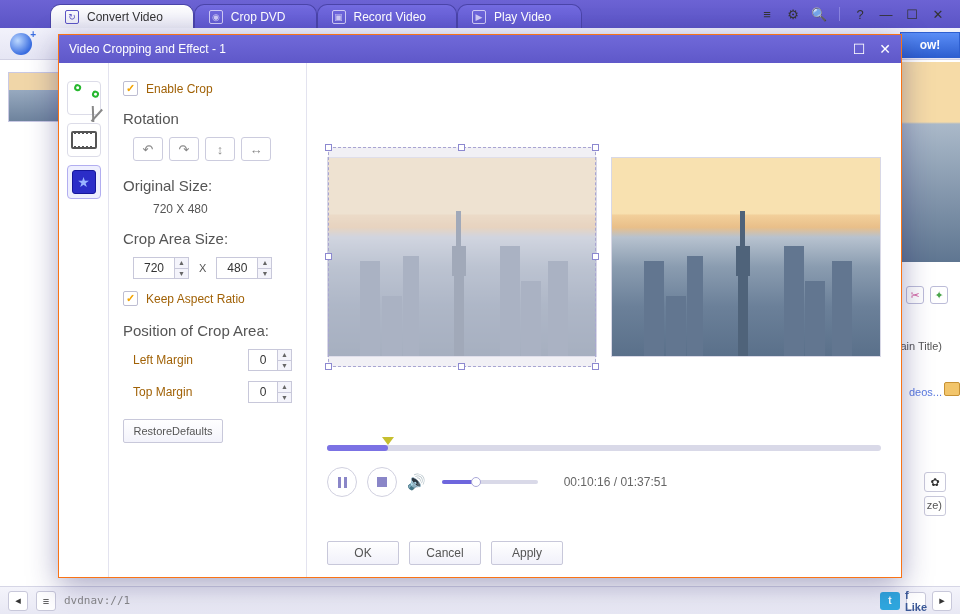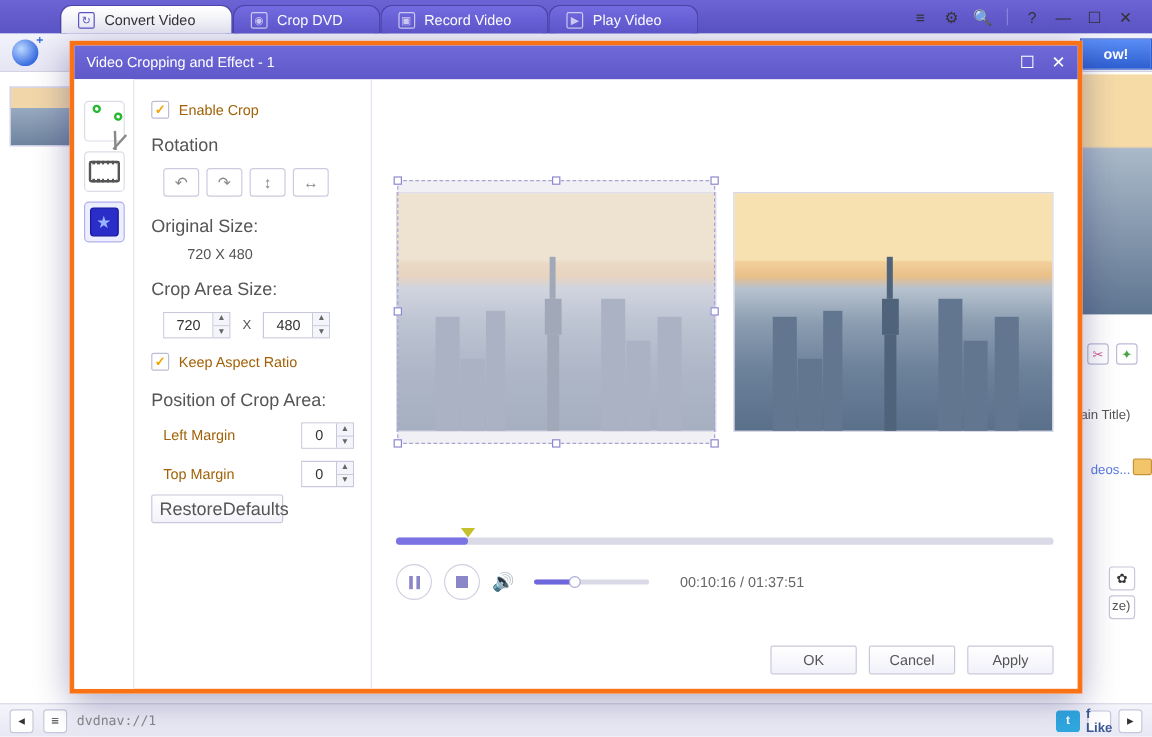--- a/index.html
+++ b/index.html
@@ -30,21 +30,21 @@
   .rgear2{position:absolute;right:14px;top:496px;width:22px;height:20px;border:1px solid #c8c8da;border-radius:3px;background:#fff}
   .upgradebtn{position:absolute;right:0;top:32px;height:26px;width:60px;background:linear-gradient(#5a8df6,#2e5fd0);color:#fff;font-weight:bold;display:flex;align-items:center;justify-content:center;border:1px solid #2e5fd0}
   .footer{position:absolute;bottom:0;left:0;right:0;height:28px;background:linear-gradient(#f4f4fb,#e8e8f4);border-top:1px solid #d6d6e6;display:flex;align-items:center;padding:0 8px;gap:8px}
   .fbtn{width:20px;height:20px;border:1px solid #c8c8da;border-radius:3px;background:#fff;display:flex;align-items:center;justify-content:center;font-size:11px;cursor:pointer}
   .faddr{font-family:Consolas,monospace;color:#888;font-size:11px}
   .social{margin-left:auto;display:flex;gap:6px;align-items:center}
   .soc{width:20px;height:18px;border-radius:3px;display:flex;align-items:center;justify-content:center;color:#fff;font-size:10px;font-weight:bold}
   .tw{background:#2fa9e0}
   .fblike{background:#fff;border:1px solid #c8c8da;color:#3b5998;padding:0 6px;font-size:11px}
   
-  .modal{position:absolute;left:58px;top:34px;width:844px;height:544px;background:#fff;border:4px solid #f97316;box-shadow:0 8px 28px rgba(40,36,110,.4);display:flex;flex-direction:column}
+  .modal{position:absolute;left:58px;top:34px;width:844px;height:544px;background:#fff;border:1px solid #f97316;box-shadow:0 8px 28px rgba(40,36,110,.4);display:flex;flex-direction:column}
   .mtitle{height:28px;background:linear-gradient(#7069d9,#5f58c9);color:#fff;display:flex;align-items:center;padding:0 10px;font-size:12px}
   .mtitle .mticons{margin-left:auto;display:flex;gap:14px}
   .mtitle .mticons span{cursor:pointer;font-size:14px}
   .mbody{flex:1;display:flex}
   .vtoolbar{width:50px;background:#fff;border-right:1px solid #e3e3ef;display:flex;flex-direction:column;align-items:center;padding-top:18px;gap:8px}
   .vbtn{width:34px;height:34px;border:1px solid #dcdce8;border-radius:4px;display:flex;align-items:center;justify-content:center;background:#fff;cursor:pointer;position:relative}
   .vbtn.sel{background:#eeeffe;border-color:#b2aef0}
   .scis{transform:rotate(20deg)}
   .scis::before,.scis::after{content:"";position:absolute;width:2px;height:16px;background:#888;top:4px}
   .scis::before{left:13px;transform:rotate(-22deg)}
@@ -61,21 +61,21 @@
   .chk{width:15px;height:15px;border:1px solid #bdbdd2;border-radius:2px;display:flex;align-items:center;justify-content:center;color:#f2a300;font-size:11px;font-weight:bold;cursor:pointer;background:#fff}
   .lbl{color:#a16207}
   .btnrow{display:flex;gap:6px;margin:4px 0 12px 10px}
   .sbtn{width:30px;height:24px;border:1px solid #ccccde;border-radius:3px;background:#fff;display:flex;align-items:center;justify-content:center;cursor:pointer;color:#888;font-size:13px}
   .field{display:flex;align-items:center;gap:6px;margin:4px 0}
   .spin{display:flex;align-items:stretch;height:22px;border:1px solid #c8c8da}
   .spin input{width:40px;border:none;text-align:center;font-size:12px;padding:0;outline:none}
   .arrs{display:flex;flex-direction:column;width:14px;border-left:1px solid #c8c8da}
   .arrs span{flex:1;display:flex;align-items:center;justify-content:center;font-size:7px;background:#f4f4fb;cursor:pointer;color:#666}
   .arrs span:first-child{border-bottom:1px solid #c8c8da}
-  .restore{height:24px;width:110px;border:1px solid #c8c8da;background:linear-gradient(#ffffff,#f3f3fb);border-radius:2px;cursor:pointer;font-size:15px;color:#555}
+  .restore{margin-top:10px;height:24px;width:100px;border:1px solid #c8c8da;background:linear-gradient(#ffffff,#f3f3fb);border-radius:2px;cursor:pointer;font-size:11px;color:#555}
   .hdr{font-size:15px;color:#555;margin:4px 0 6px}
   .xsep{font-size:11px;margin:0 4px;color:#555}
   .posrow{display:flex;align-items:center;justify-content:space-between;margin:4px 0 6px;padding-left:10px}
   
   .preview{flex:1;display:flex;flex-direction:column;padding:16px 20px 12px}
   .canvases{display:flex;gap:14px;margin-top:78px}
   .canvas{flex:1;height:200px;background:linear-gradient(180deg,#f8e1b0 0%,#f8e1b0 28%,#f2cf9a 29%,#e9bf89 35%,#b7c2cf 40%,#8a9cb0 55%,#6b8099 75%,#5a708a 100%);position:relative;border:1px solid #d8d8e6}
   .canvas .tower{position:absolute;left:50%;bottom:0;width:10px;height:80px;background:#4f637a;transform:translateX(-8px)}
   .canvas .tower::before{content:"";position:absolute;bottom:80px;left:-2px;width:14px;height:30px;background:#4f637a}
   .canvas .tower::after{content:"";position:absolute;bottom:110px;left:2px;width:5px;height:35px;background:#4f637a}
@@ -94,21 +94,21 @@
   .timeline .mk{position:absolute;top:-8px;left:11%;width:0;height:0;border-left:6px solid transparent;border-right:6px solid transparent;border-top:8px solid #c6bf2e;transform:translateX(-6px)}
   .controls{display:flex;align-items:center;gap:10px;margin-top:16px}
   .roundbtn{width:30px;height:30px;border:1px solid #d1d1e0;border-radius:50%;background:#fff;display:flex;align-items:center;justify-content:center;cursor:pointer;color:#8a86c8;font-size:12px}
   .pausebars{display:flex;gap:3px}
   .pausebars span{width:3px;height:11px;background:#8a86c8}
   .vol{color:#9a97d2;font-size:15px}
   .volslider{width:96px;height:4px;background:#d9d9e8;border-radius:2px;position:relative;margin:0 6px}
   .volslider .vprog{position:absolute;left:0;top:0;bottom:0;width:36%;background:#6e66dd;border-radius:2px}
   .volslider .vknob{position:absolute;left:36%;top:-3px;width:10px;height:10px;border-radius:50%;background:#fff;border:1px solid #aaa8d8;transform:translateX(-5px)}
   .tcode{font-size:12px;color:#666;margin-left:10px}
-  .dlgbtns{margin-top:auto;display:flex;justify-content:flex-end;gap:10px;padding-top:14px}
+  .dlgbtns{margin-top:auto;display:flex;gap:10px;padding-top:14px}
   .dbtn{width:72px;height:24px;border:1px solid #c8c8da;background:linear-gradient(#ffffff,#f1f1fa);border-radius:2px;cursor:pointer;font-size:12px;color:#555}
 </style>
 </head>
 <body>
 
 <div class="topbar">
   <div class="tabs">
     <div class="tab active">
         <span class="ticon">↻</span>
         <span>Convert Video</span>

